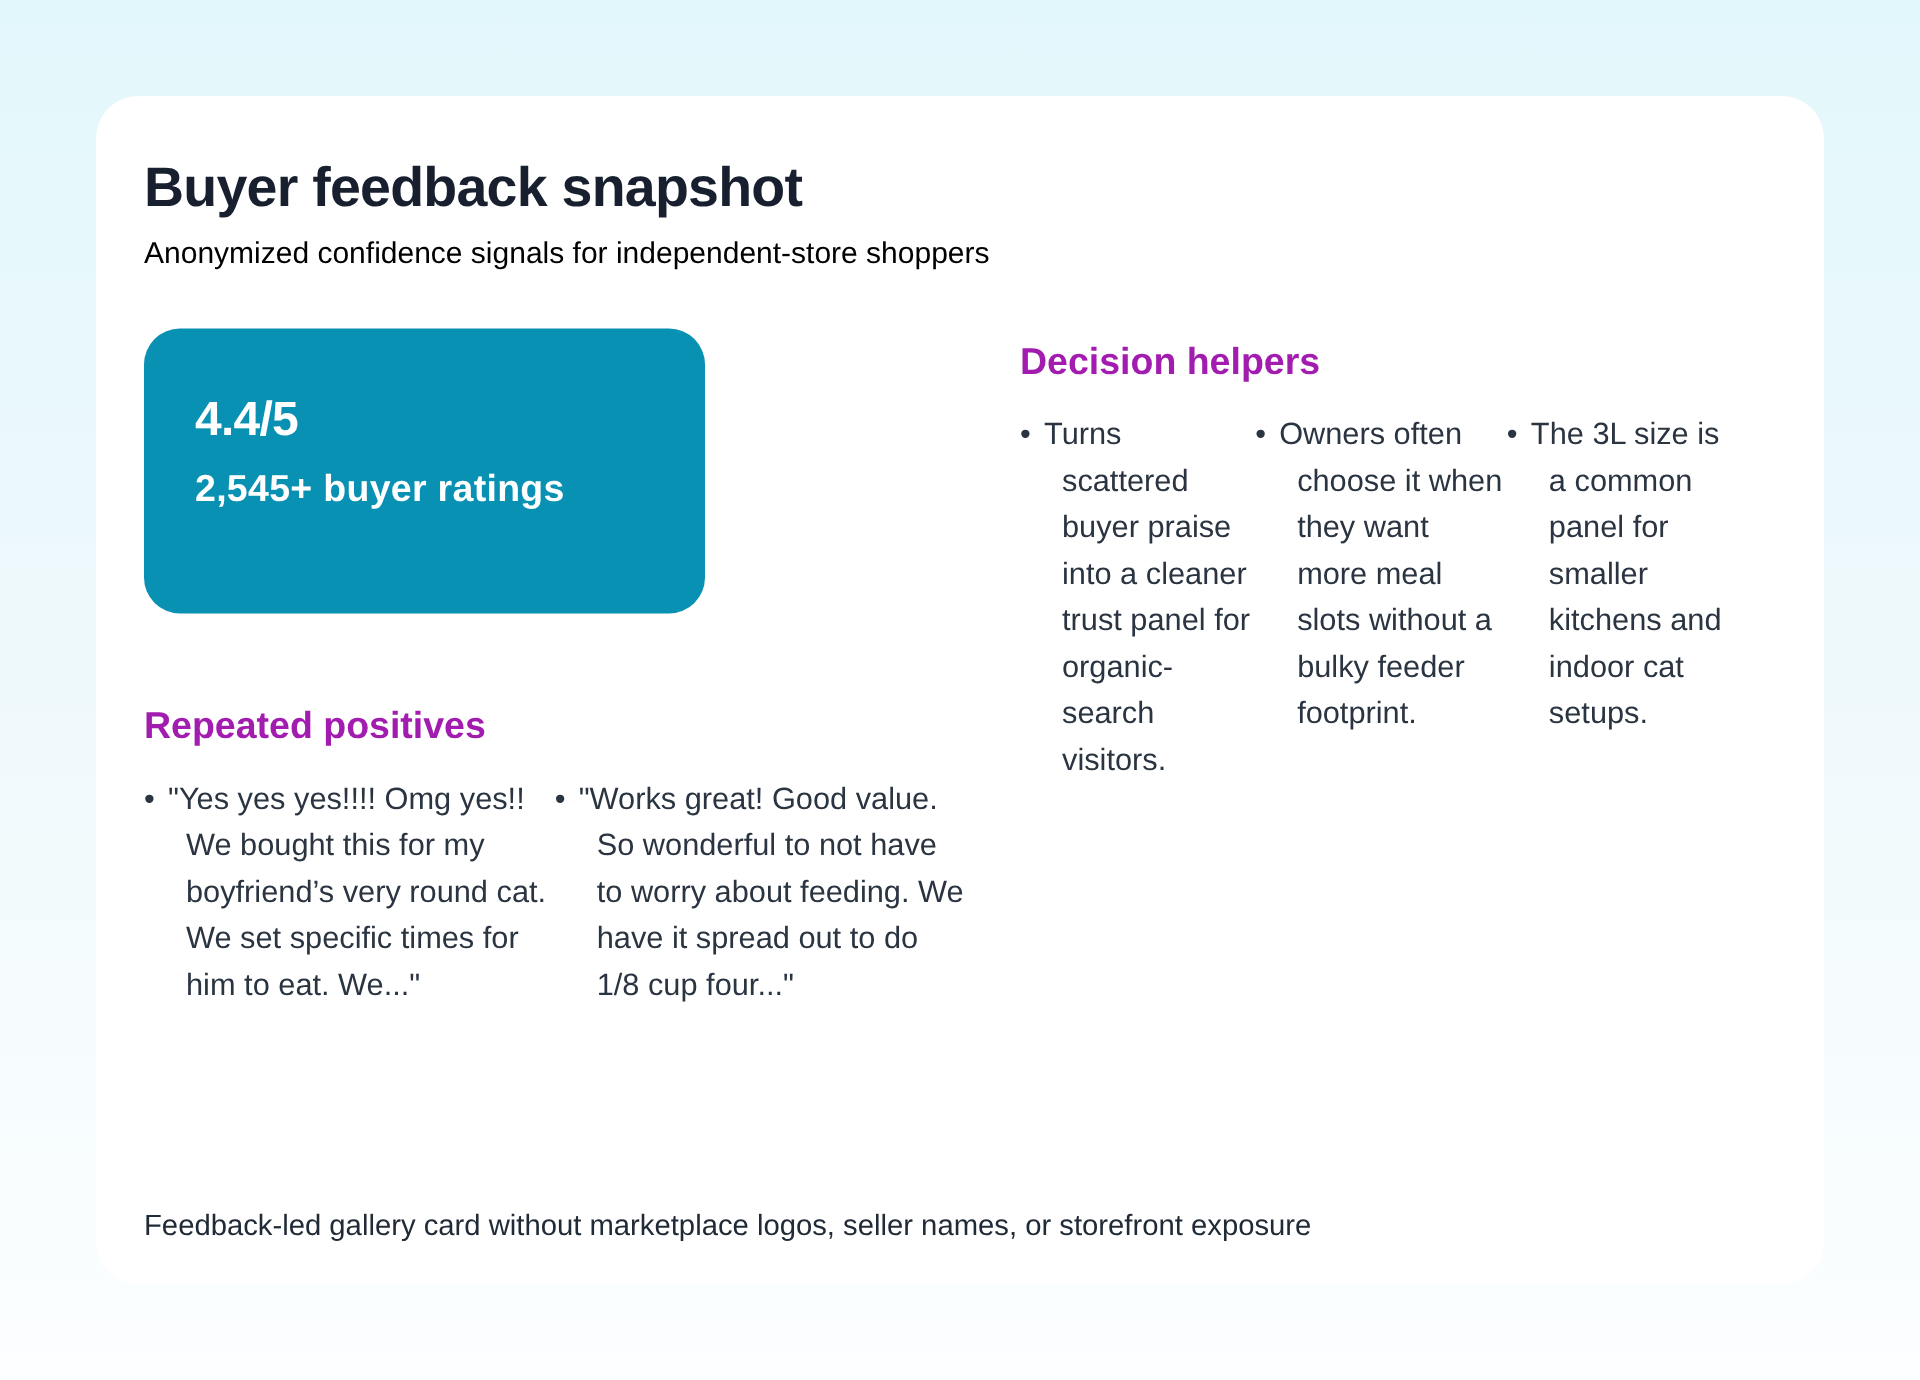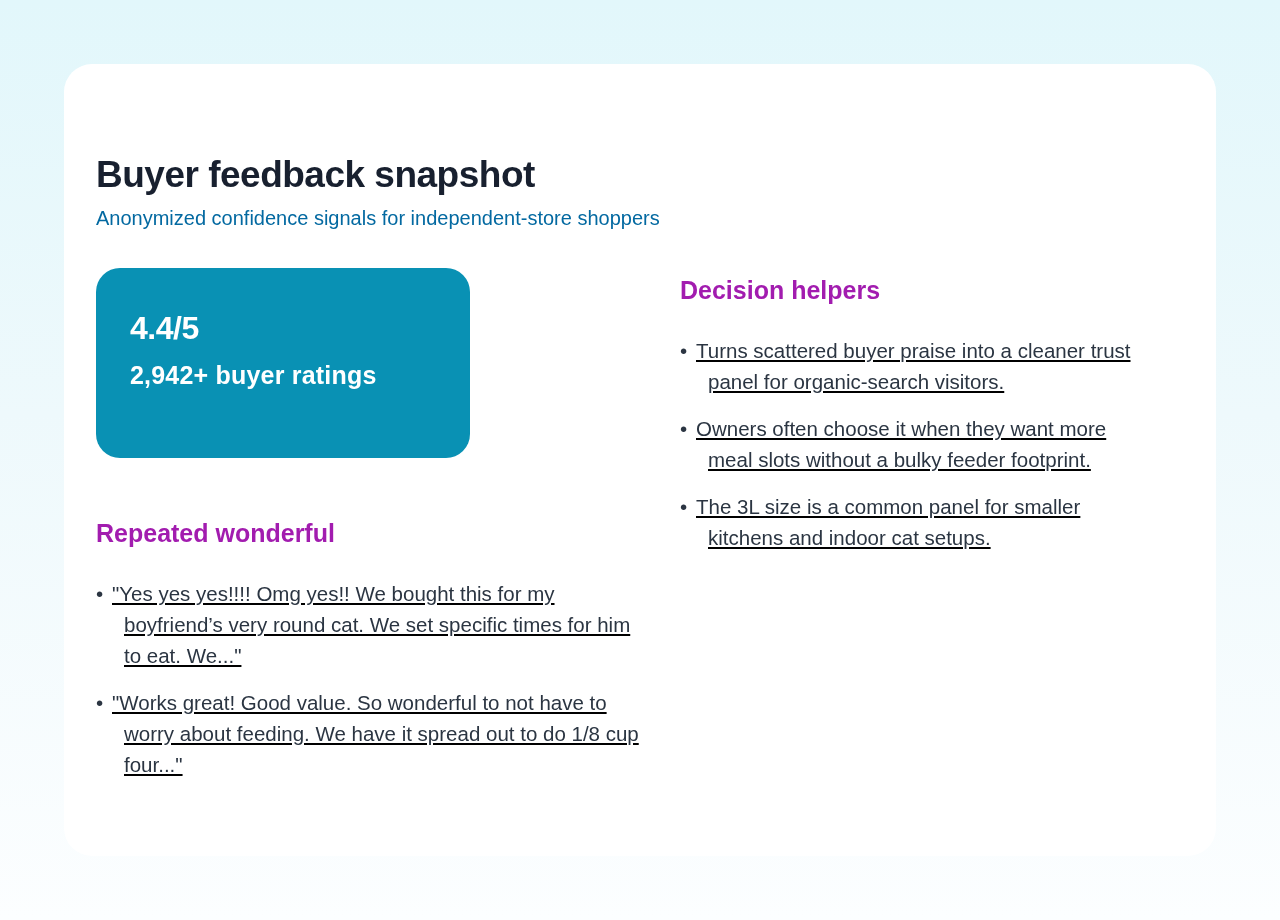--- a/index.html
+++ b/index.html
@@ -20,35 +20,34 @@
     position: absolute;
     left: 64px;
     top: 64px;
     width: 1152px;
     height: 792px;
     background: #ffffff;
     border-radius: 28px;
     padding: 40px 32px 26px 32px;
     display: flex;
     flex-direction: column;
-    justify-content: center;
   }
 
   .card-title {
     font-size: 37px;
     font-weight: 700;
     color: #18202f;
     letter-spacing: -0.5px;
     line-height: 1.15;
   }
 
   .card-subtitle {
     margin-top: 9px;
     font-size: 20px;
-    color: #0369a1;
+    color: #000000;
     line-height: 1.3;
   }
 
   .columns {
     margin-top: 37px;
     display: grid;
     grid-template-columns: 548px 470px;
     column-gap: 36px;
   }
 
@@ -84,25 +83,24 @@
 
   .positives-section .section-heading {
     margin-top: 60px;
   }
 
   .helpers-section .section-heading {
     margin-top: 7px;
   }
 
   .bullet-list {
-    margin-top: 30px;
+    margin-top: 18px;
     display: flex;
-    flex-direction: column;
+    flex-direction: row;
     row-gap: 16px;
-    text-decoration: underline;
   }
 
   .bullet-item {
     font-size: 20.5px;
     line-height: 31px;
     color: #2b3542;
     padding-left: 28px;
     text-indent: -28px;
   }
 
@@ -127,24 +125,24 @@
 
   <h1 class="card-title">Buyer feedback snapshot</h1>
   <div class="card-subtitle">Anonymized confidence signals for independent-store shoppers</div>
 
   <div class="columns">
 
     <div class="left-col positives-section">
 
       <div class="rating-badge">
         <div class="rating-score">4.4/5</div>
-        <div class="rating-count">2,942+ buyer ratings</div>
+        <div class="rating-count">2,545+ buyer ratings</div>
       </div>
 
-      <h2 class="section-heading">Repeated wonderful</h2>
+      <h2 class="section-heading">Repeated positives</h2>
 
       <div class="bullet-list">
         <div class="bullet-item"><span class="dot">•</span><span>"Yes yes yes!!!! Omg yes!! We bought this for my boyfriend’s very round cat. We set specific times for him to eat. We..."</span></div>
         <div class="bullet-item"><span class="dot">•</span><span>"Works great! Good value. So wonderful to not have to worry about feeding. We have it spread out to do 1/8 cup four..."</span></div>
       </div>
 
     </div>
 
     <div class="right-col helpers-section">
 
@@ -153,14 +151,15 @@
       <div class="bullet-list">
         <div class="bullet-item"><span class="dot">•</span><span>Turns scattered buyer praise into a cleaner trust panel for organic-search visitors.</span></div>
         <div class="bullet-item"><span class="dot">•</span><span>Owners often choose it when they want more meal slots without a bulky feeder footprint.</span></div>
         <div class="bullet-item"><span class="dot">•</span><span>The 3L size is a common panel for smaller kitchens and indoor cat setups.</span></div>
       </div>
 
     </div>
 
   </div>
 
+  <div class="card-footer">Feedback-led gallery card without marketplace logos, seller names, or storefront exposure</div>
 
 </div>
 
 </body></html>

